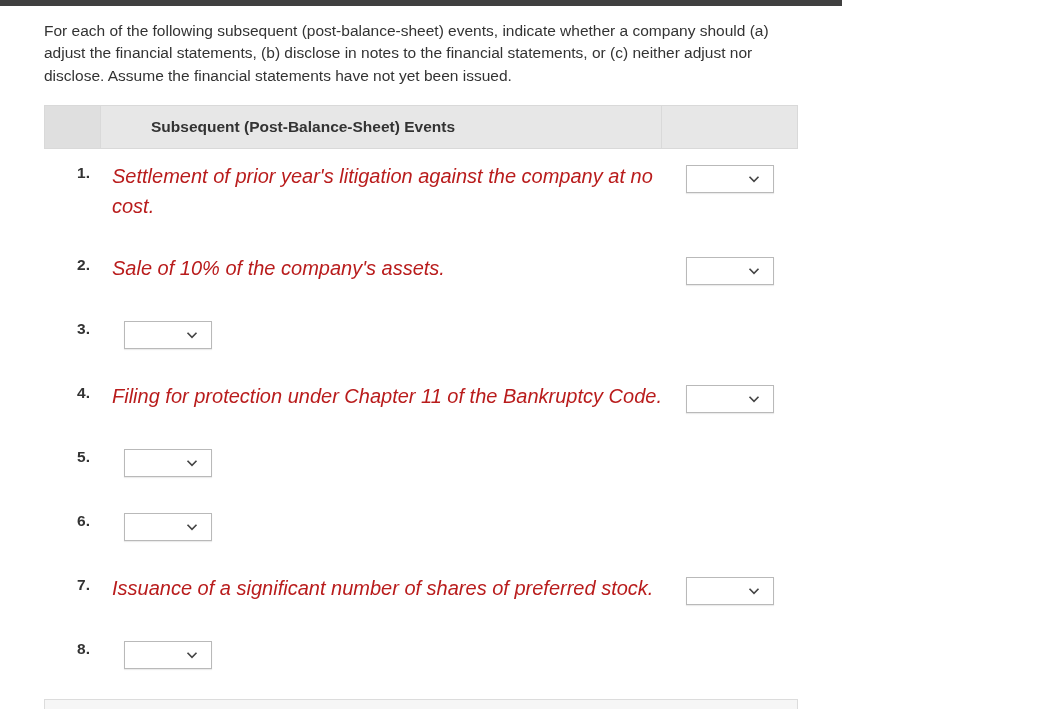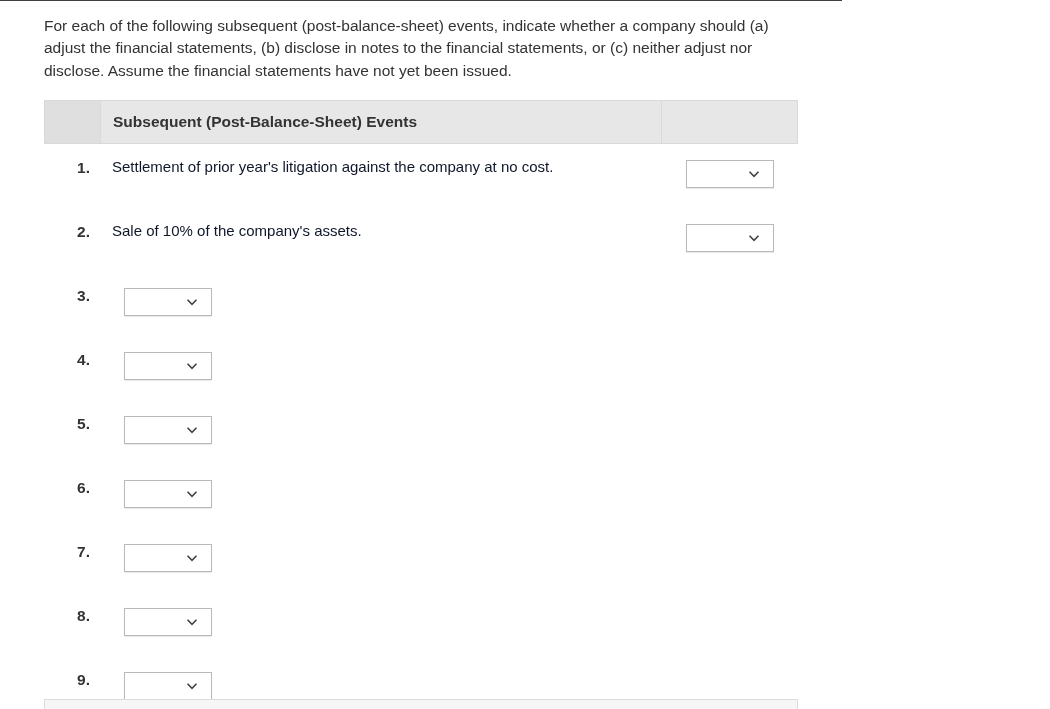--- a/index.html
+++ b/index.html
@@ -7,37 +7,38 @@
     margin: 0;
     padding: 0;
     font-family: "Helvetica Neue", Helvetica, Arial, sans-serif;
     background: #fff;
     color: #333;
   }
   .page {
     width: 842px;
     height: 709px;
     position: relative;
-    border-top: 1px solid #404040;
+    border-top: 6px solid #404040;
   }
   .intro {
     padding: 14px 44px 18px 44px;
     font-size: 15.5px;
     line-height: 1.45;
     color: #333;
   }
   .grid {
     margin: 0 44px;
   }
   .header-row {
     display: flex;
     background: #e7e7e7;
     border: 1px solid #d9d9d9;
     height: 44px;
     align-items: center;
+    gap: 38px;
   }
   .header-row .hcell1 {
     width: 56px;
     border-right: 1px solid #d9d9d9;
     height: 100%;
     background: #dfdfdf;
   }
   .header-row .hcell2 {
     flex: 1;
     padding: 0 12px;
@@ -60,24 +61,25 @@
     width: 56px;
     text-align: right;
     padding-right: 10px;
     font-weight: 700;
     font-size: 15.5px;
     color: #333;
     line-height: 1.6;
   }
   .desc {
     flex: 1;
-    font-size: 15px;
-    color: #0f172a;
+    font-size: 20px;
+    color: #b91c1c;
     padding-left: 12px;
     line-height: 1.5;
+    font-style: italic;
   }
   .ctrl {
     width: 136px;
     display: flex;
     justify-content: center;
     align-items: flex-start;
     padding-top: 4px;
   }
   .dropdown {
     width: 88px;
@@ -154,20 +156,21 @@
         <div class="dropdown">
           <svg viewBox="0 0 24 24">
               <polyline points="6 9 12 15 18 9"></polyline>
             </svg>
         </div>
       </div>
     </div>
 
     <div class="body-row">
       <div class="num">4.</div>
+      <div class="desc">Filing for protection under Chapter 11 of the Bankruptcy Code.</div>
       <div class="ctrl">
         <div class="dropdown">
           <svg viewBox="0 0 24 24">
               <polyline points="6 9 12 15 18 9"></polyline>
             </svg>
         </div>
       </div>
     </div>
 
     <div class="body-row">
@@ -187,20 +190,21 @@
         <div class="dropdown">
           <svg viewBox="0 0 24 24">
               <polyline points="6 9 12 15 18 9"></polyline>
             </svg>
         </div>
       </div>
     </div>
 
     <div class="body-row">
       <div class="num">7.</div>
+      <div class="desc">Issuance of a significant number of shares of preferred stock.</div>
       <div class="ctrl">
         <div class="dropdown">
           <svg viewBox="0 0 24 24">
               <polyline points="6 9 12 15 18 9"></polyline>
             </svg>
         </div>
       </div>
     </div>
 
     <div class="body-row">

